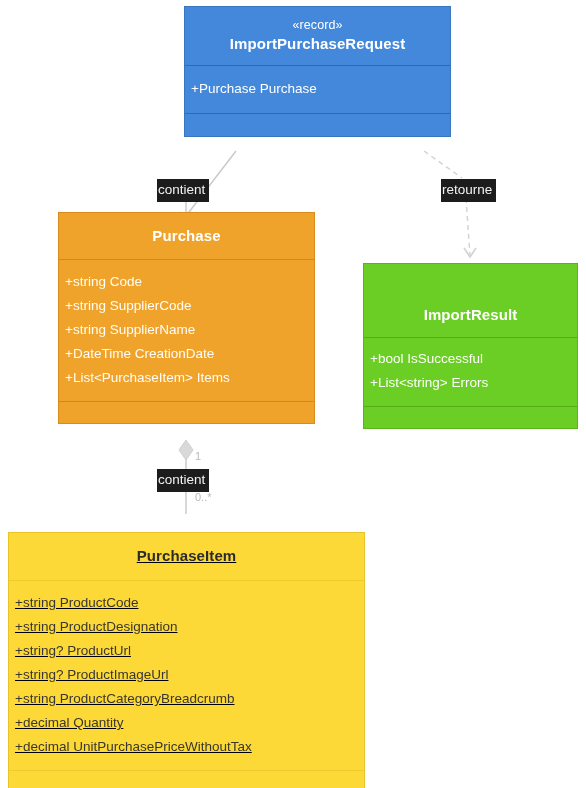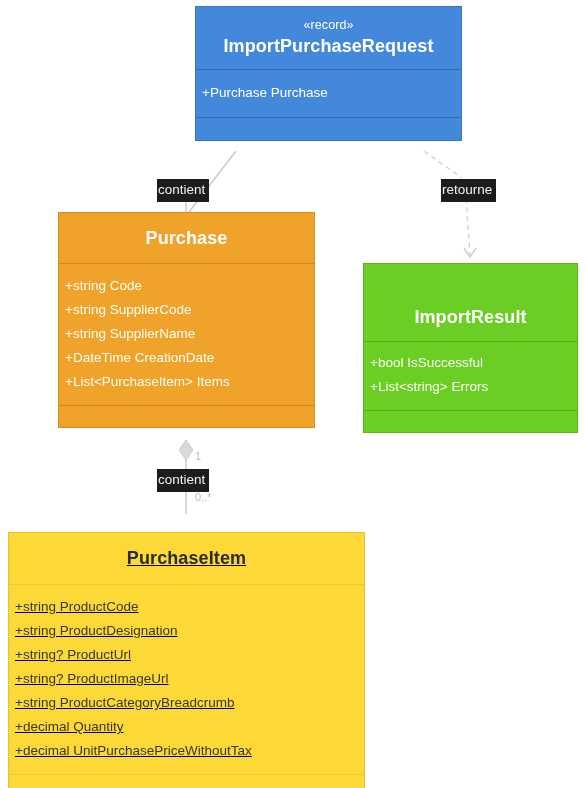--- a/index.html
+++ b/index.html
@@ -50,42 +50,42 @@
     line-height: 1.35;
   }
   .uml-stereotype {
     display: block;
     font-size: 12.5px;
     font-weight: normal;
     letter-spacing: 0.1px;
   }
   .uml-name {
     display: block;
-    font-size: 18px;
+    font-size: 15px;
     font-weight: bold;
     letter-spacing: 0.1px;
   }
   .uml-attrs-compartment {
     padding: 9px 0 10px 0;
     border-top: 1px solid rgba(0,0,0,0.18);
   }
   .uml-attr {
     font-size: 13.5px;
     line-height: 24px;
     padding: 0 8px 0 6px;
     white-space: nowrap;
   }
   .uml-methods-compartment {
     border-top: 1px solid rgba(0,0,0,0.18);
     min-height: 20px;
   }
 
   
   #class-importpurchaserequest {
-    left: 195px;
+    left: 184px;
     top: 6px;
     width: 267px;
     background: #4488dc;
     border-color: #3a76bf;
   }
   #class-importpurchaserequest .uml-title-compartment,
   #class-importpurchaserequest .uml-attr { color: #ffffff; }
   #class-importpurchaserequest .uml-title-compartment { padding-top: 10px; padding-bottom: 11px; }
   #class-importpurchaserequest .uml-attrs-compartment { border-top-color: #2f6aad; padding: 11px 0 12px 0; }
   #class-importpurchaserequest .uml-methods-compartment { border-top-color: #2f6aad; height: 23px; }

